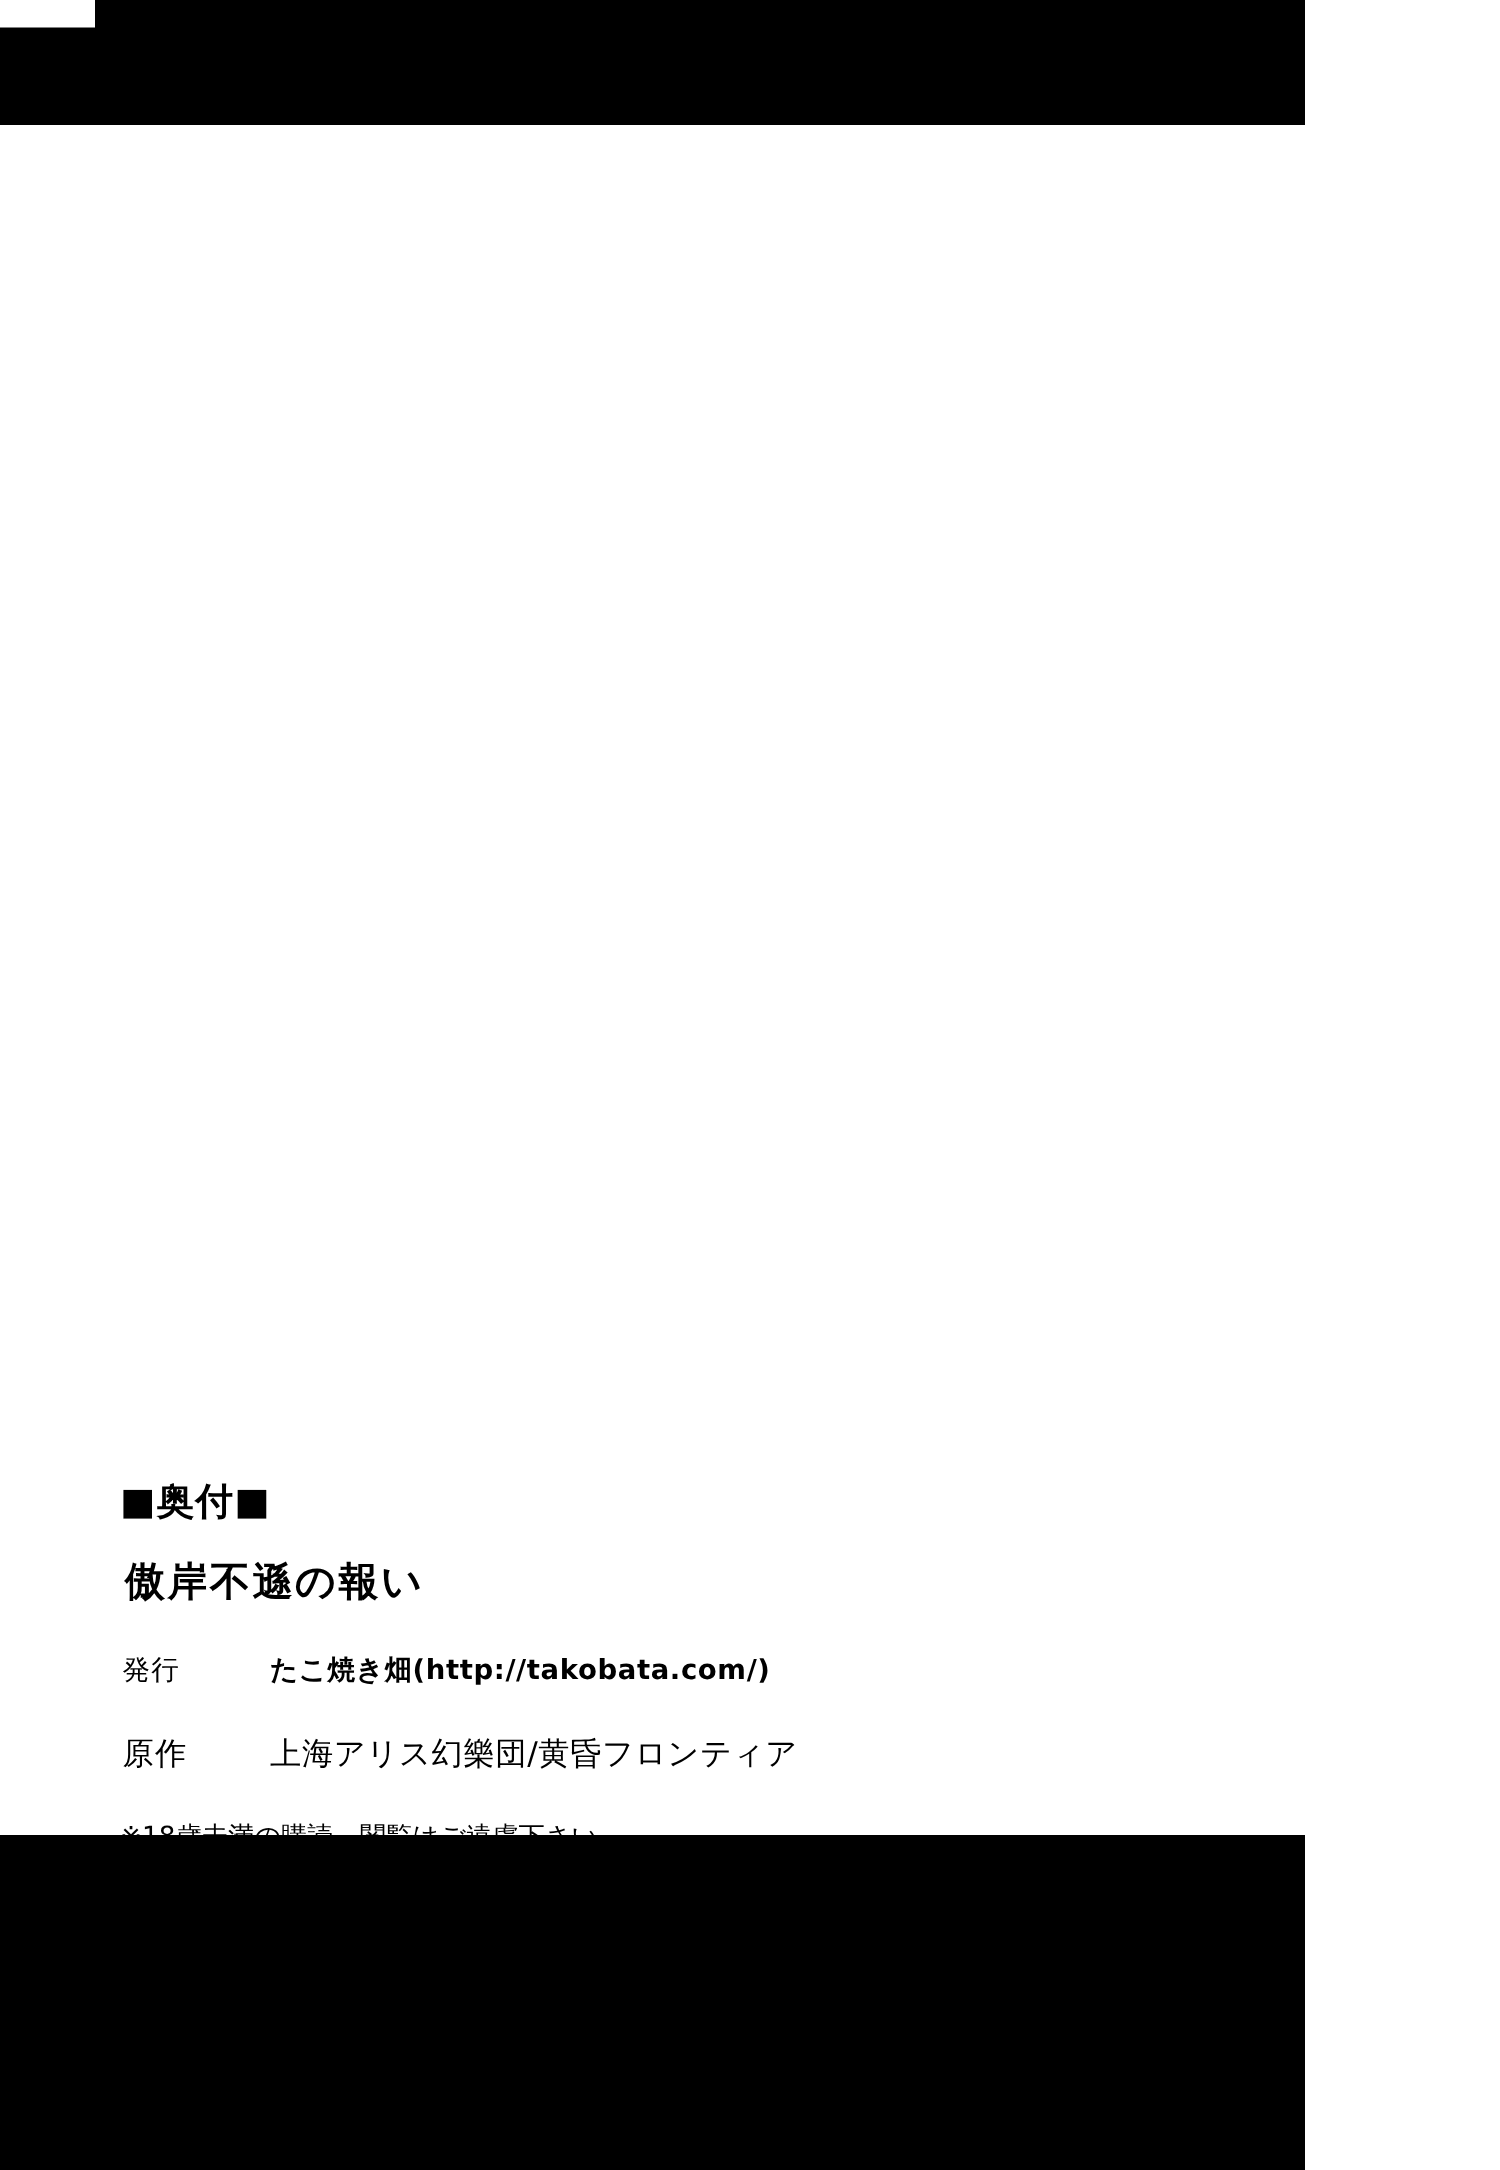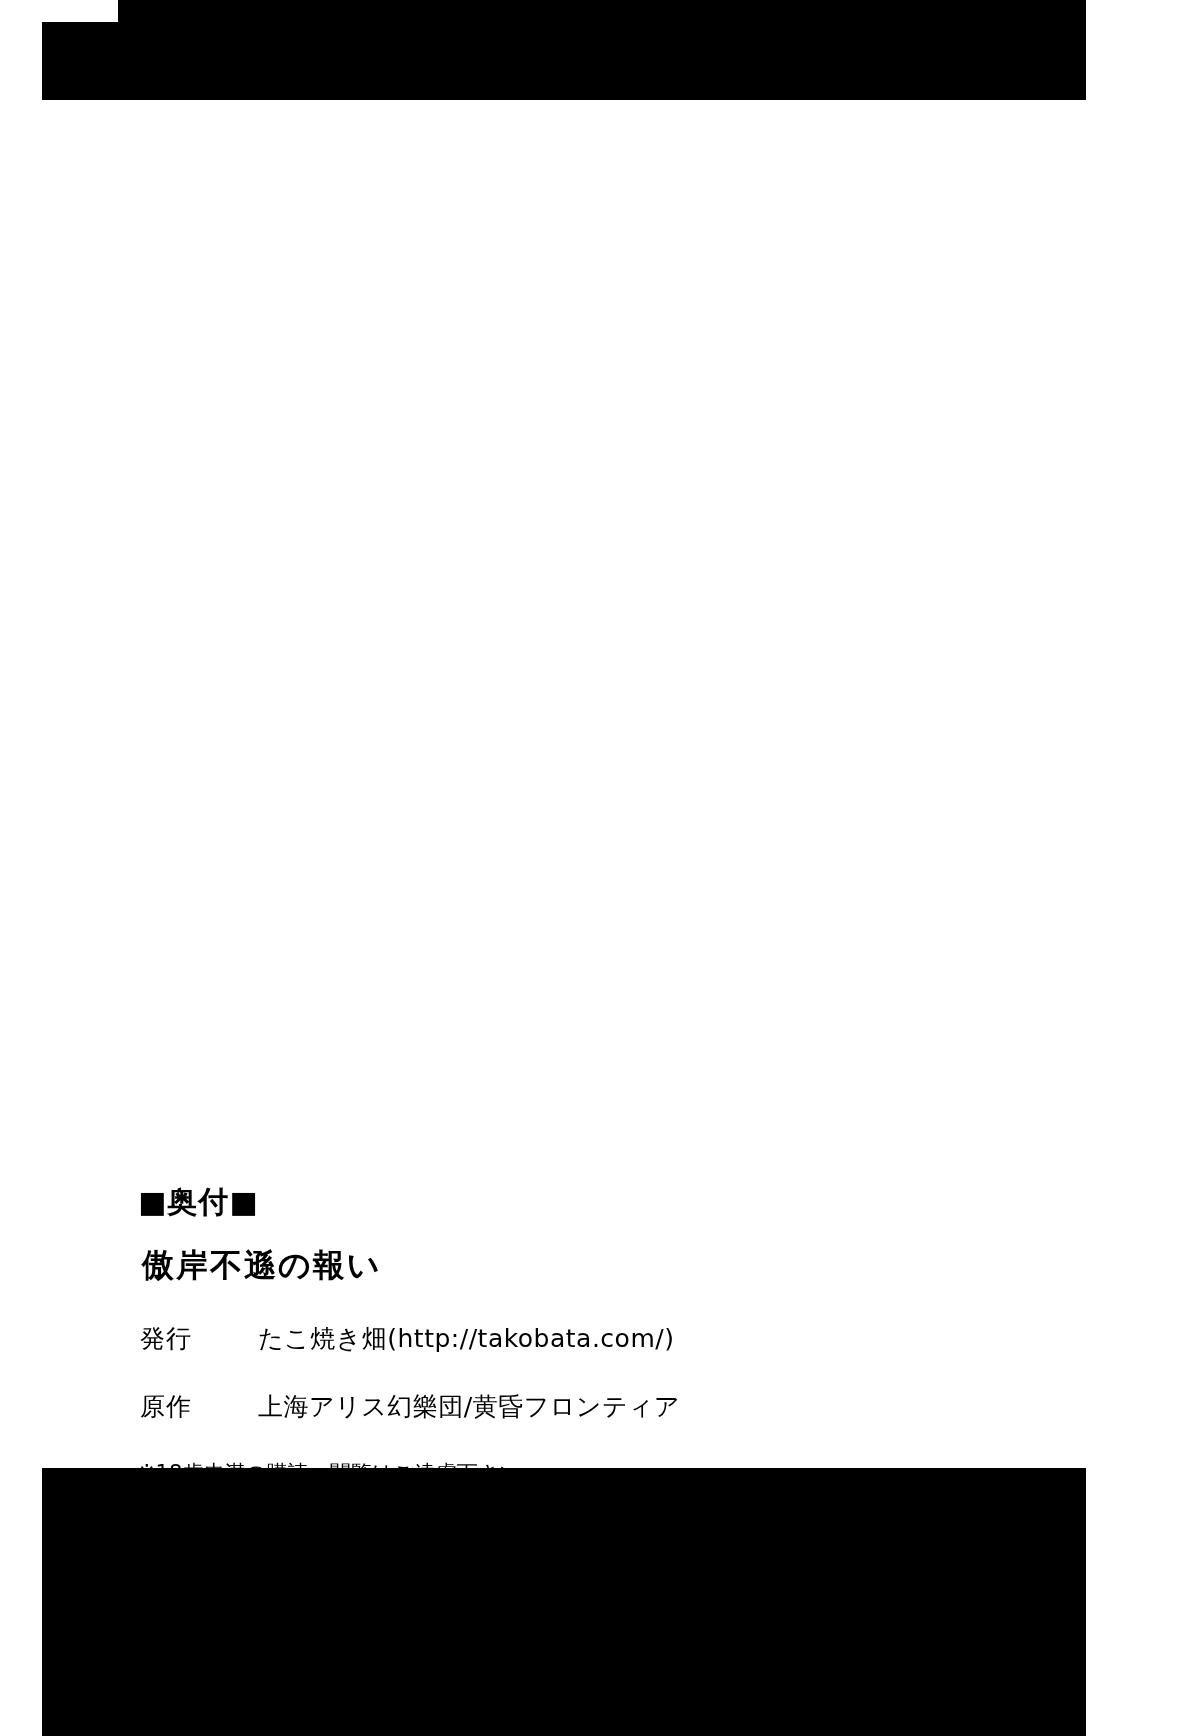--- a/index.html
+++ b/index.html
@@ -7,21 +7,20 @@
     padding: 0;
     background: #ffffff;
   }
   .page {
     position: relative;
     width: 1044px;
     height: 1736px;
     background: #404040;
     font-family: "DejaVu Sans", sans-serif;
     overflow: hidden;
-    margin-left: 42px;
   }
   
   .bar-top {
     position: absolute;
     left: 0;
     top: 0;
     width: 1200px;
     height: 100px;
     background: #000000;
   }
@@ -70,33 +69,34 @@
     letter-spacing: 2px;
     margin: 0 0 34px 4px;
     color: #000000;
   }
   .meta-table {
     border-collapse: collapse;
     margin: 0 0 0 2px;
   }
   .meta-table td {
     padding: 0 0 6px 0;
-    font-size: 25px;
+    font-size: 22px;
     line-height: 1.32;
     color: #000000;
     vertical-align: top;
     white-space: nowrap;
   }
   .meta-label {
     width: 118px;
     letter-spacing: 1px;
   }
   .meta-value {
     letter-spacing: 0.5px;
     font-family: "DejaVu Sans", sans-serif;
+    font-weight: bold;
   }
   .origin-row {
     margin: 30px 0 0 2px;
     font-size: 25px;
     line-height: 1.3;
     color: #000000;
     display: flex;
   }
   .origin-label {
     width: 118px;

